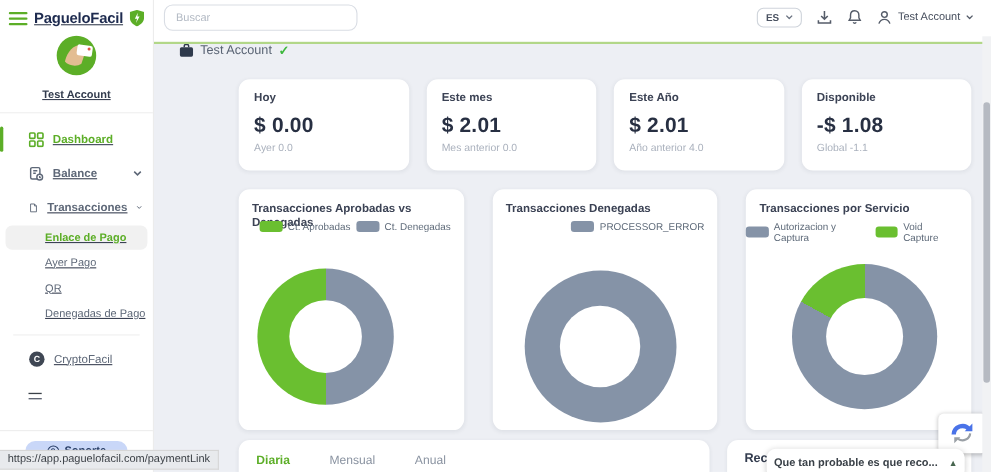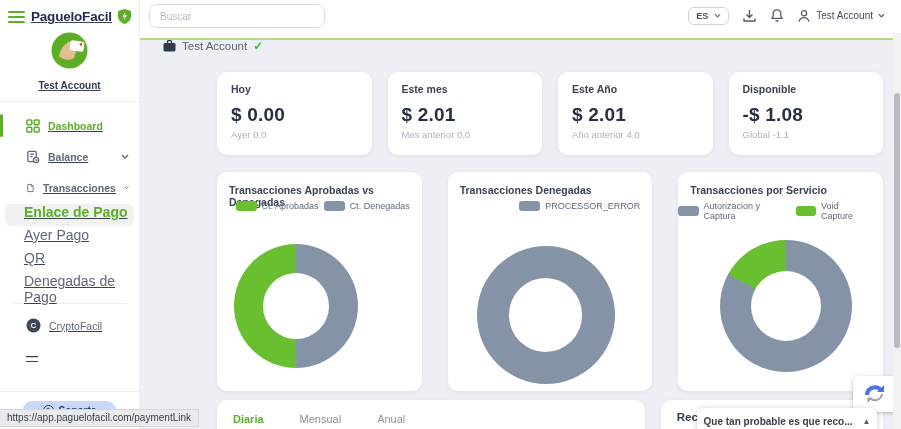--- a/index.html
+++ b/index.html
@@ -15,21 +15,21 @@
   .logo-text{font-size:13.5px;font-weight:bold;color:#1e2b4f;letter-spacing:-.2px;white-space:nowrap;}
   .avatar-wrap{text-align:center;margin-top:2px;}
   .account-name{font-size:10px;font-weight:bold;color:#333c4e;margin-top:7px;}
   .side-div{border-bottom:1px solid #efefef;margin:10px 0 8px;}
   .menu-item{position:relative;display:flex;align-items:center;gap:8px;height:31px;
              padding-left:26px;padding-right:10px;font-size:10.5px;font-weight:bold;
              color:#5e6878;cursor:pointer;}
   .menu-item .chev{margin-left:auto;}
   .menu-item.green{color:#5cae27;}
   .active-bar{position:absolute;left:0;top:4px;width:3px;height:23px;background:#5cae27;border-radius:2px;}
-  .submenu-item{height:22px;display:flex;padding-left:19px;font-size:14px;
+  .submenu-item{height:22px;display:flex;align-items:center;padding-left:36px;font-size:10px;
                 color:#5e6878;cursor:pointer;margin:1px 5px;border-radius:6px;}
   .submenu-item.active{background:#f1f1f1;color:#5cae27;font-weight:bold;}
   .dash-item{padding-left:26px;font-size:12px;font-weight:bold;color:#3a4148;margin-top:8px;}
   .side-bottom{position:absolute;left:0;right:0;bottom:0;height:38px;border-top:1px solid #ededed;
                display:flex;align-items:center;justify-content:center;}
   .support-btn{display:flex;align-items:center;gap:5px;background:#c9d7f8;color:#243a63;
                font-size:10px;font-weight:bold;border:none;border-radius:9px;
                padding:4px 20px;cursor:pointer;}
   .qmark{display:inline-flex;width:11px;height:11px;border:1.3px solid #243a63;border-radius:50%;
          align-items:center;justify-content:center;font-size:7.5px;font-weight:bold;}

